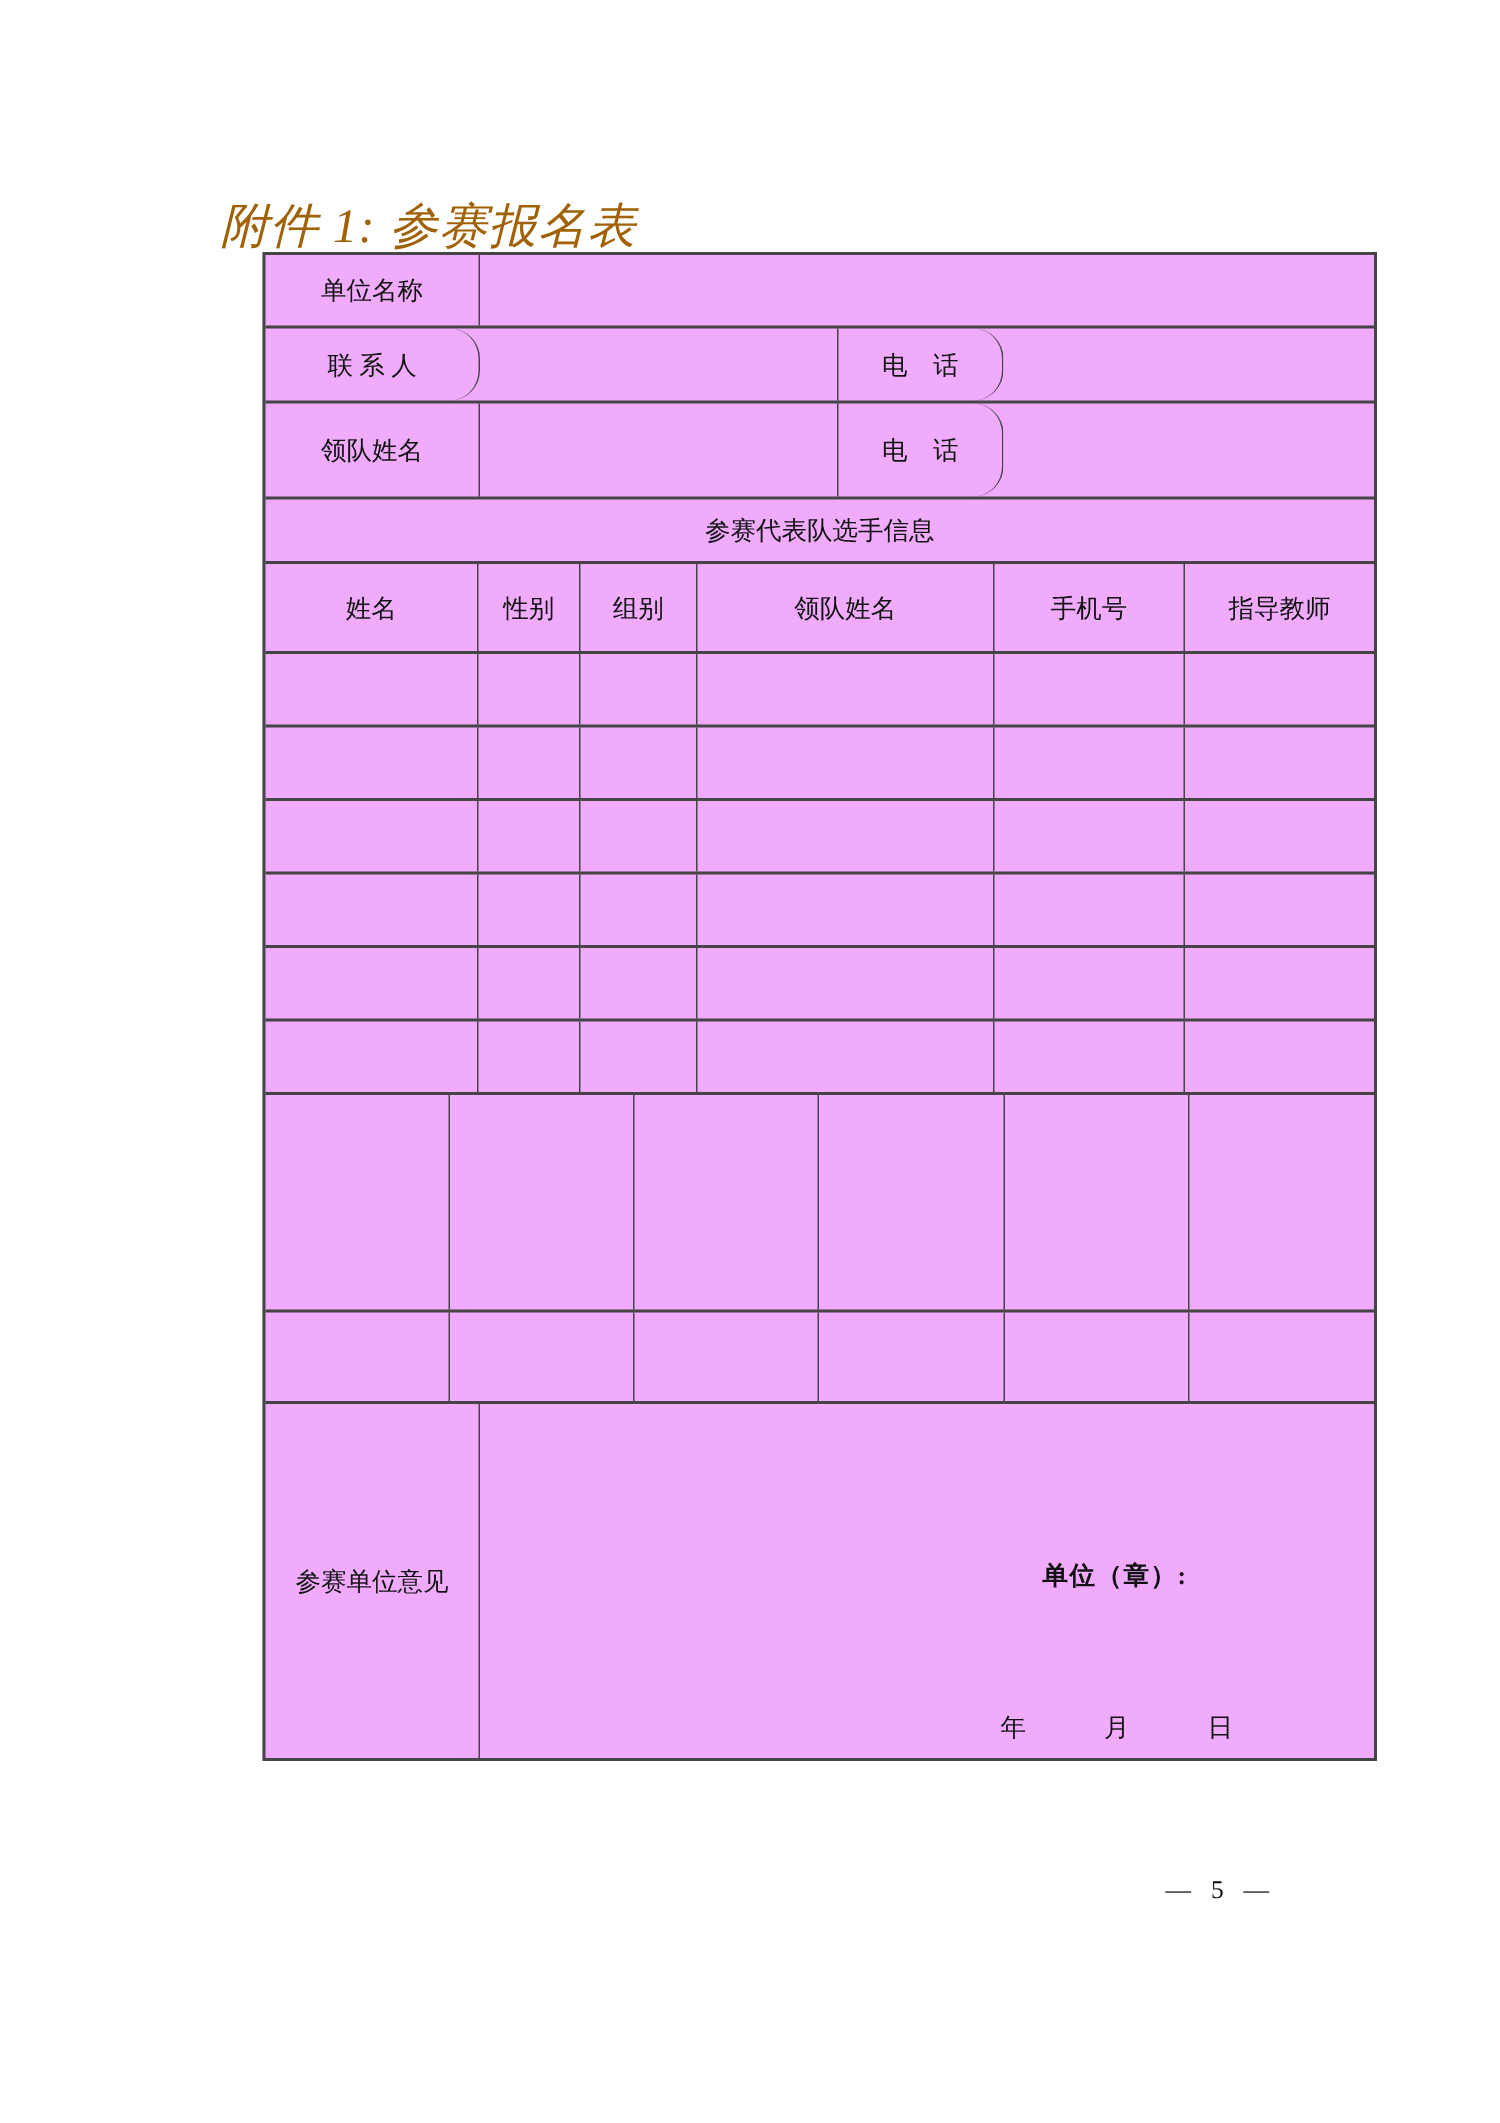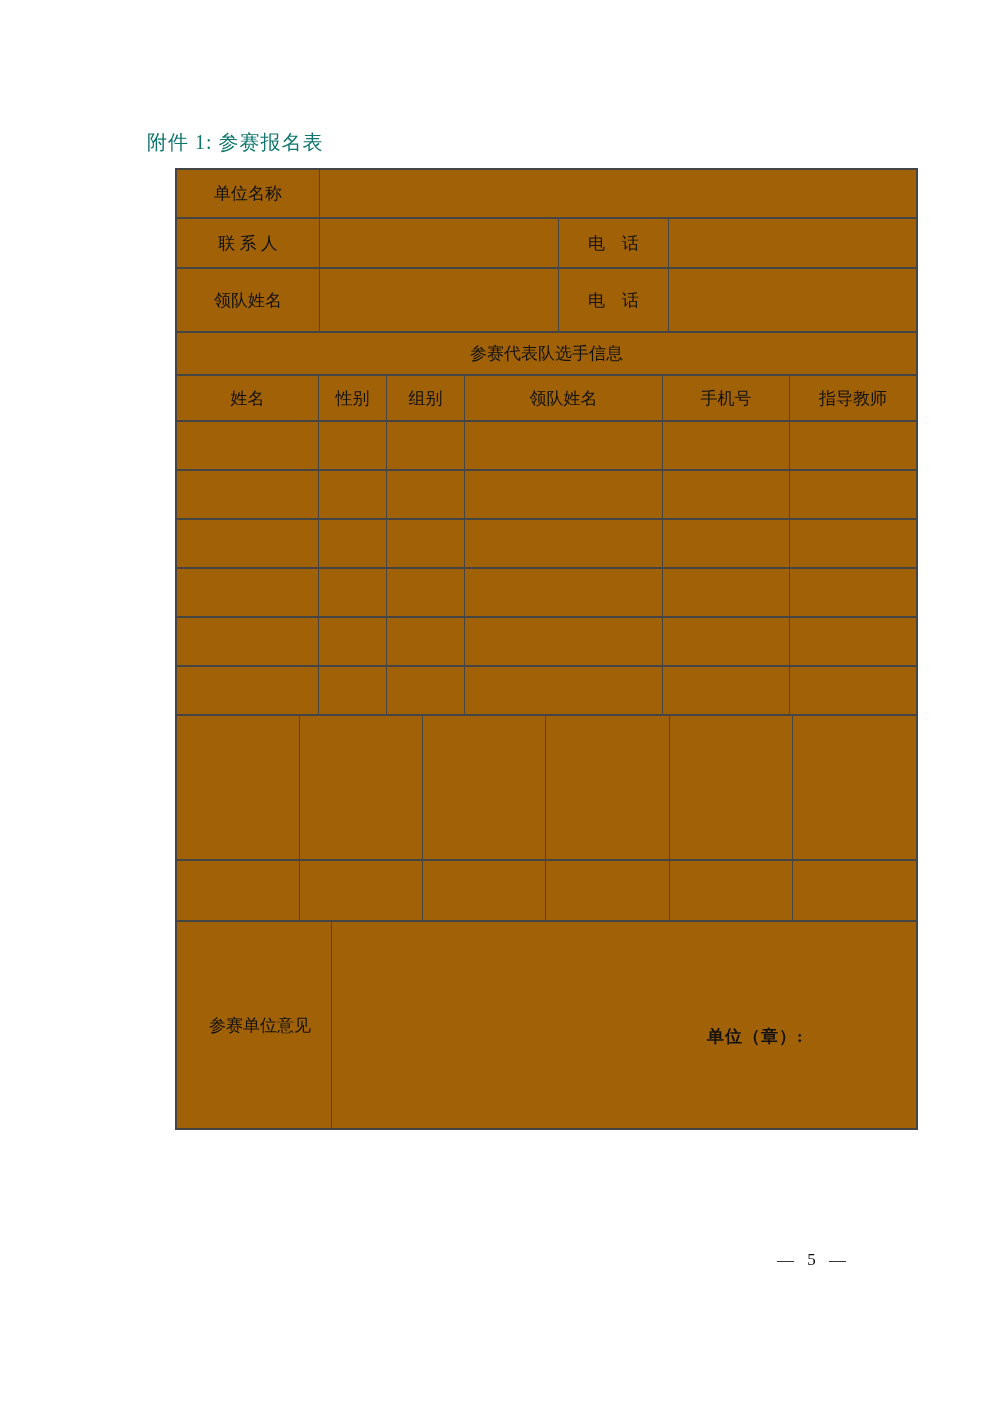--- a/index.html
+++ b/index.html
@@ -14,32 +14,33 @@
     height: 1415px;
     background: #ffffff;
     font-family: "Liberation Serif", "DejaVu Serif", serif;
     color: #111111;
     overflow: hidden;
   }
   .doc-title {
     position: absolute;
     left: 147px;
     top: 129px;
-    font-size: 20px;
+    font-size: 32px;
     letter-spacing: 1px;
-    color: #0f766e;
+    color: #a16207;
     white-space: pre;
+    font-style: italic;
   }
   .doc-table {
     position: absolute;
     left: 175px;
     top: 168px;
     width: 743px;
     border: 2px solid #454545;
-    background: #a16207;
+    background: #f0abfc;
   }
   .trow {
     display: grid;
     border-bottom: 2px solid #454545;
   }
   .trow:last-child { border-bottom: none; }
   .cell {
     border-right: 1px solid #454545;
     display: flex;
     align-items: center;
@@ -48,28 +49,28 @@
     text-align: center;
     overflow: hidden;
   }
   .cell:last-child { border-right: none; }
 
   
   .r-unit     { grid-template-columns: 143px 1fr; height: 49px; }
   .r-contact  { grid-template-columns: 143px 239px 110px 1fr; height: 50px; }
   .r-leader   { grid-template-columns: 143px 239px 110px 1fr; height: 64px; }
   .r-sectitle { grid-template-columns: 1fr; height: 43px; }
-  .r-cols     { grid-template-columns: 142px 68px 78px 198px 127px 1fr; height: 46px; }
+  .r-cols     { grid-template-columns: 142px 68px 78px 198px 127px 1fr; height: 60px; }
   .r-entry    { grid-template-columns: 142px 68px 78px 198px 127px 1fr; height: 49px; }
   .r-phototitle { grid-template-columns: 1fr; height: 49px; }
   .r-photo-tall  { grid-template-columns: repeat(6, 1fr); height: 145px; }
   .r-photo-short { grid-template-columns: repeat(6, 1fr); height: 61px; }
-  .r-approval { grid-template-columns: 143px 1fr; height: 206px; padding-left: 12px; }
-
-  .label-spaced { white-space: pre; }
+  .r-approval { grid-template-columns: 143px 1fr; height: 236px; }
+
+  .label-spaced { white-space: pre; border-radius: 20px; }
 
   .approval-value-cell {
     position: relative;
     display: block;
   }
   .seal-label {
     position: absolute;
     left: 375px;
     top: 103px;
     font-size: 17px;

